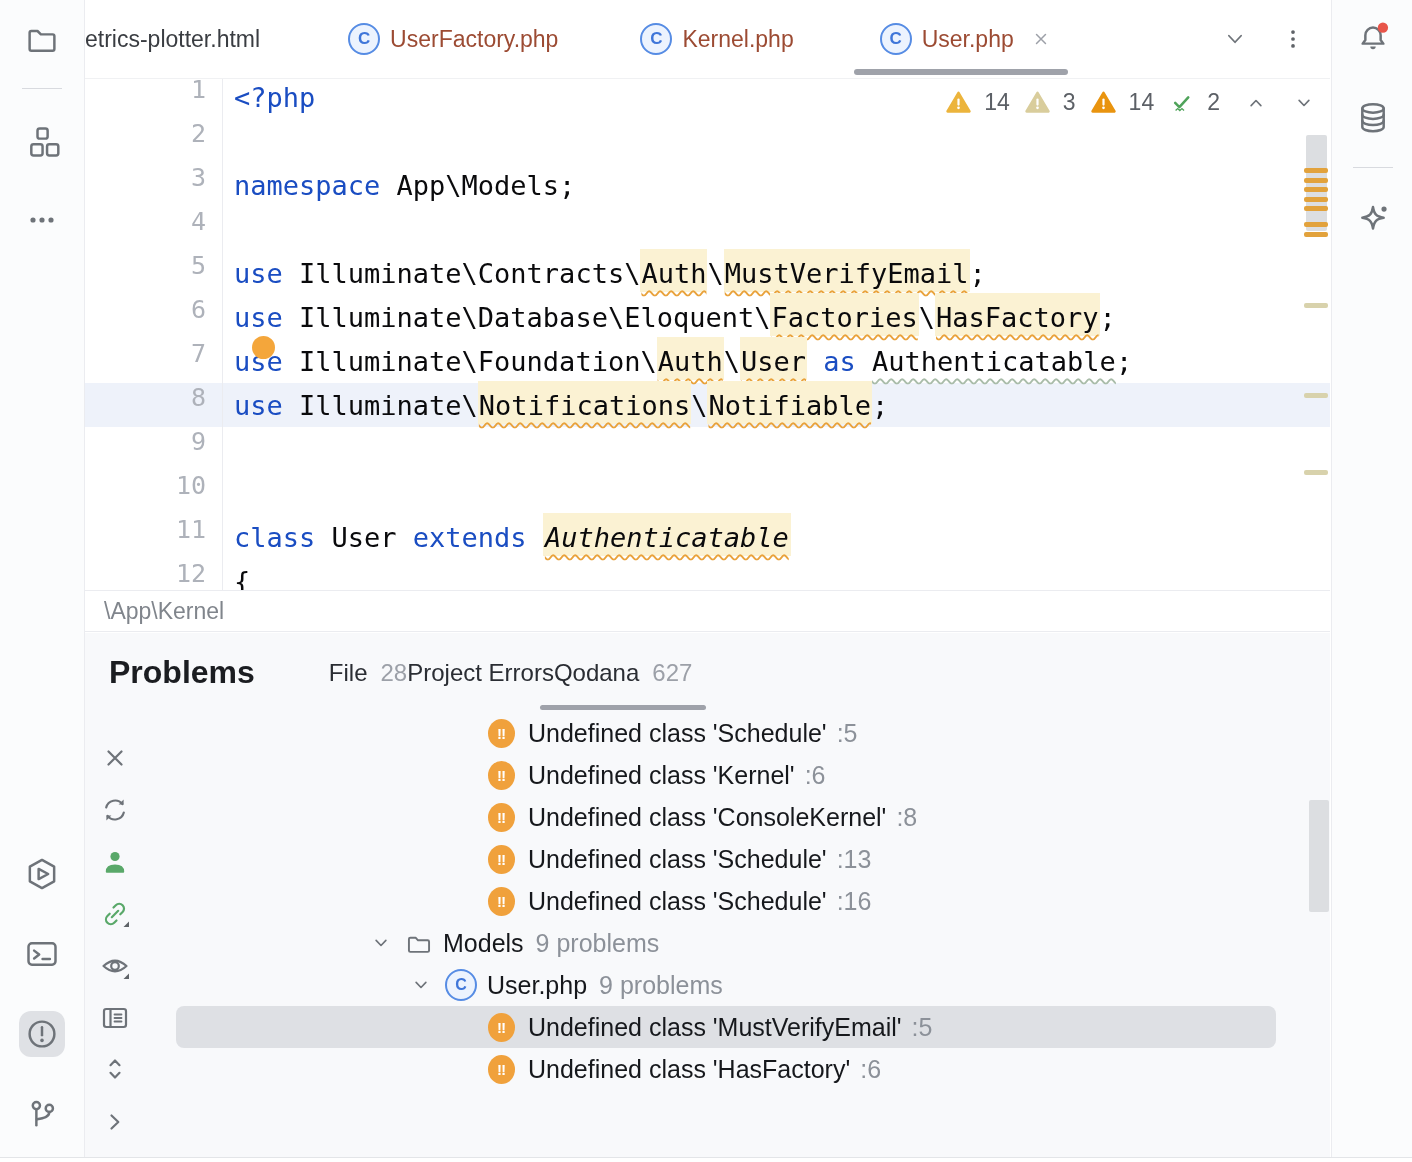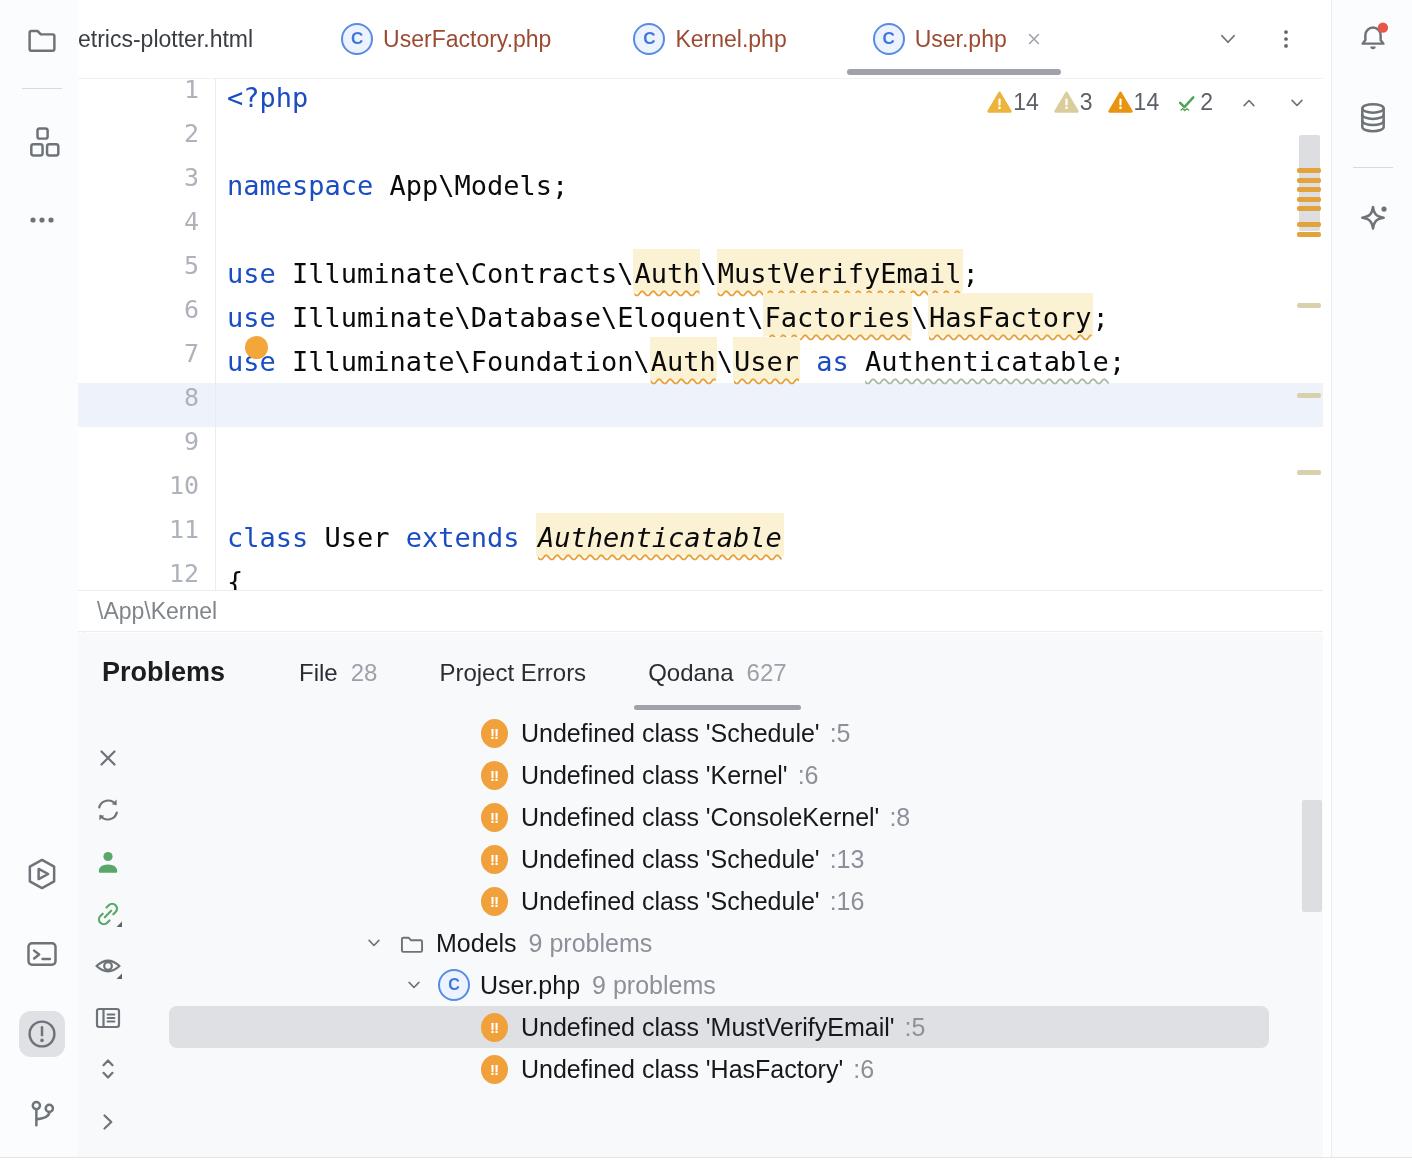--- a/index.html
+++ b/index.html
@@ -10,21 +10,21 @@
 
   
   .stripe-left{position:absolute;left:0;top:0;width:84px;height:1162px;background:#FBFCFD;border-right:1px solid #EBECF0;}
   .stripe-right{position:absolute;left:1331px;top:0;width:81px;height:1162px;background:#FBFCFD;border-left:1px solid #EBECF0;}
   .stripe-icon{position:absolute;left:50%;transform:translateX(-50%);width:36px;height:36px;cursor:pointer;}
   .stripe-divider{position:absolute;left:50%;transform:translateX(-50%);width:40px;border-top:1px solid #D8DADF;}
   .active-tool{position:absolute;left:19px;width:46px;height:46px;background:#DFE1E5;border-radius:12px;display:flex;align-items:center;justify-content:center;}
   .active-tool .stripe-icon{position:static;transform:none;}
 
   
-  .main{position:absolute;left:78px;top:0;width:1245px;height:1142px;}
+  .main{position:absolute;left:85px;top:0;width:1245px;height:1142px;}
 
   
   .tabbar{position:absolute;top:0;left:0;right:0;height:78px;display:flex;align-items:center;background:#fff;border-bottom:1px solid #F0F1F3;}
   .tab{position:relative;display:flex;align-items:center;gap:10px;height:78px;font-size:23px;color:#9C4B33;cursor:pointer;white-space:nowrap;}
   .tab.plain{color:#3A3D42;}
   .tab.t1{margin-right:88px;}
   .tab.t2{margin-right:82px;}
   .tab.t3{margin-right:86px;}
   .tab.active::after{content:"";position:absolute;left:-26px;right:-16px;bottom:3px;height:6px;border-radius:3px;background:#9FA2AA;}
   .cicon{width:28px;height:28px;border-radius:50%;border:2px solid #568CE4;background:#ECF3FE;color:#3F76D9;
@@ -41,37 +41,37 @@
   .crow.current{background:#EEF2FA;}
   .lnum{width:138px;flex:0 0 138px;height:44px;line-height:44px;text-align:right;padding-right:16px;box-sizing:border-box;
         border-right:1px solid #EBECF0;color:#AEB2BA;font:25px "DejaVu Sans Mono",monospace;}
   .ctext{padding-left:11px;font:27px "DejaVu Sans Mono",monospace;color:#0A0A0C;white-space:pre;}
   .tk-k{color:#1A4DC2;}
   .tk-h{background:#FBF2D3;padding:9px 1px 3px;text-decoration:underline wavy #E9A23B 2px;text-underline-offset:7px;}
   .tk-hi{background:#FBF2D3;padding:9px 2px 3px;font-style:italic;text-decoration:underline wavy #E9A23B 2px;text-underline-offset:7px;}
   .tk-w{text-decoration:underline wavy #A9BCA9 2px;text-underline-offset:7px;}
   .bulb{position:absolute;left:167px;top:257px;width:23px;height:23px;border-radius:50%;background:#F4A63B;cursor:pointer;}
   .inspections{position:absolute;top:10px;right:14px;display:flex;align-items:center;gap:14px;font-size:23px;color:#5C6066;background:transparent;}
-  .insp-item{display:flex;gap:0;cursor:pointer;}
+  .insp-item{display:flex;gap:12px;cursor:pointer;}
   .insp-item svg{width:27px;height:27px;}
   .insp-nav{display:flex;align-items:center;gap:24px;margin-left:10px;}
   .insp-nav svg{width:24px;height:24px;cursor:pointer;}
   .ed-thumb{position:absolute;left:1221px;top:56px;width:21px;height:96px;background:#DCDEE1;border-radius:2px;}
   .mark{position:absolute;left:1219px;width:24px;height:5px;border-radius:2px;}
   .mark.strong{background:#E2A23C;}
   .mark.pale{background:#D8D2AC;}
 
   
   .crumbs{position:absolute;top:590px;left:0;right:0;height:42px;background:#fff;border-top:1px solid #EBECF0;border-bottom:1px solid #EBECF0;
           display:flex;align-items:center;padding-left:19px;box-sizing:border-box;font-size:23px;color:#80858C;cursor:pointer;}
 
   
   .phead{position:absolute;top:633px;left:0;right:0;height:79px;background:#F8F9FB;display:flex;align-items:center;padding-left:24px;box-sizing:border-box;}
-  .ptitle{font-size:27px;font-weight:700;color:#1B1D21;margin-right:74px;}
-  .ptabs{display:flex;align-items:flex-start;gap:62px;}
+  .ptitle{font-size:32px;font-weight:700;color:#1B1D21;margin-right:74px;}
+  .ptabs{display:flex;align-items:flex-start;}
   .ptab{position:relative;display:flex;align-items:center;gap:13px;height:79px;font-size:24px;color:#2A2D33;cursor:pointer;}
   .ptab .cnt{color:#9CA0A8;}
   .ptab.active::after{content:"";position:absolute;left:-14px;right:-14px;bottom:2px;height:5px;border-radius:3px;background:#9FA2AA;}
 
   
   .pbody{position:absolute;top:712px;left:0;right:0;height:445px;background:#F8F9FB;overflow:hidden;}
   .ptool{position:absolute;left:14px;top:0;width:36px;}
   .ptool .picon{position:absolute;left:0;width:32px;height:32px;cursor:pointer;}
   .tree{position:absolute;left:91px;top:0;width:1100px;}
   .trow{display:flex;align-items:center;height:42px;font-size:25px;color:#16181C;box-sizing:border-box;cursor:pointer;}
@@ -239,20 +239,21 @@
           <div class="crow">
             <div class="lnum">6</div>
             <div class="ctext"><span class="tk-k">use</span><span class="tk-p"> Illuminate\Database\Eloquent\</span><span class="tk-h">Factories</span><span class="tk-p">\</span><span class="tk-h">HasFactory</span><span class="tk-p">;</span></div>
           </div>
           <div class="crow">
             <div class="lnum">7</div>
             <div class="ctext"><span class="tk-k">use</span><span class="tk-p"> Illuminate\Foundation\</span><span class="tk-h">Auth</span><span class="tk-p">\</span><span class="tk-h">User</span><span class="tk-p"> </span><span class="tk-k">as</span><span class="tk-p"> </span><span class="tk-w">Authenticatable</span><span class="tk-p">;</span></div>
           </div>
           <div class="crow current">
             <div class="lnum">8</div>
+            <div class="ctext"><span class="tk-k">use</span><span class="tk-p"> Illuminate\</span><span class="tk-h">Notifications</span><span class="tk-p">\</span><span class="tk-h">Notifiable</span><span class="tk-p">;</span></div>
           </div>
           <div class="crow">
             <div class="lnum">9</div>
           </div>
           <div class="crow">
             <div class="lnum">10</div>
             <div class="ctext"></div>
           </div>
           <div class="crow">
             <div class="lnum">11</div>

